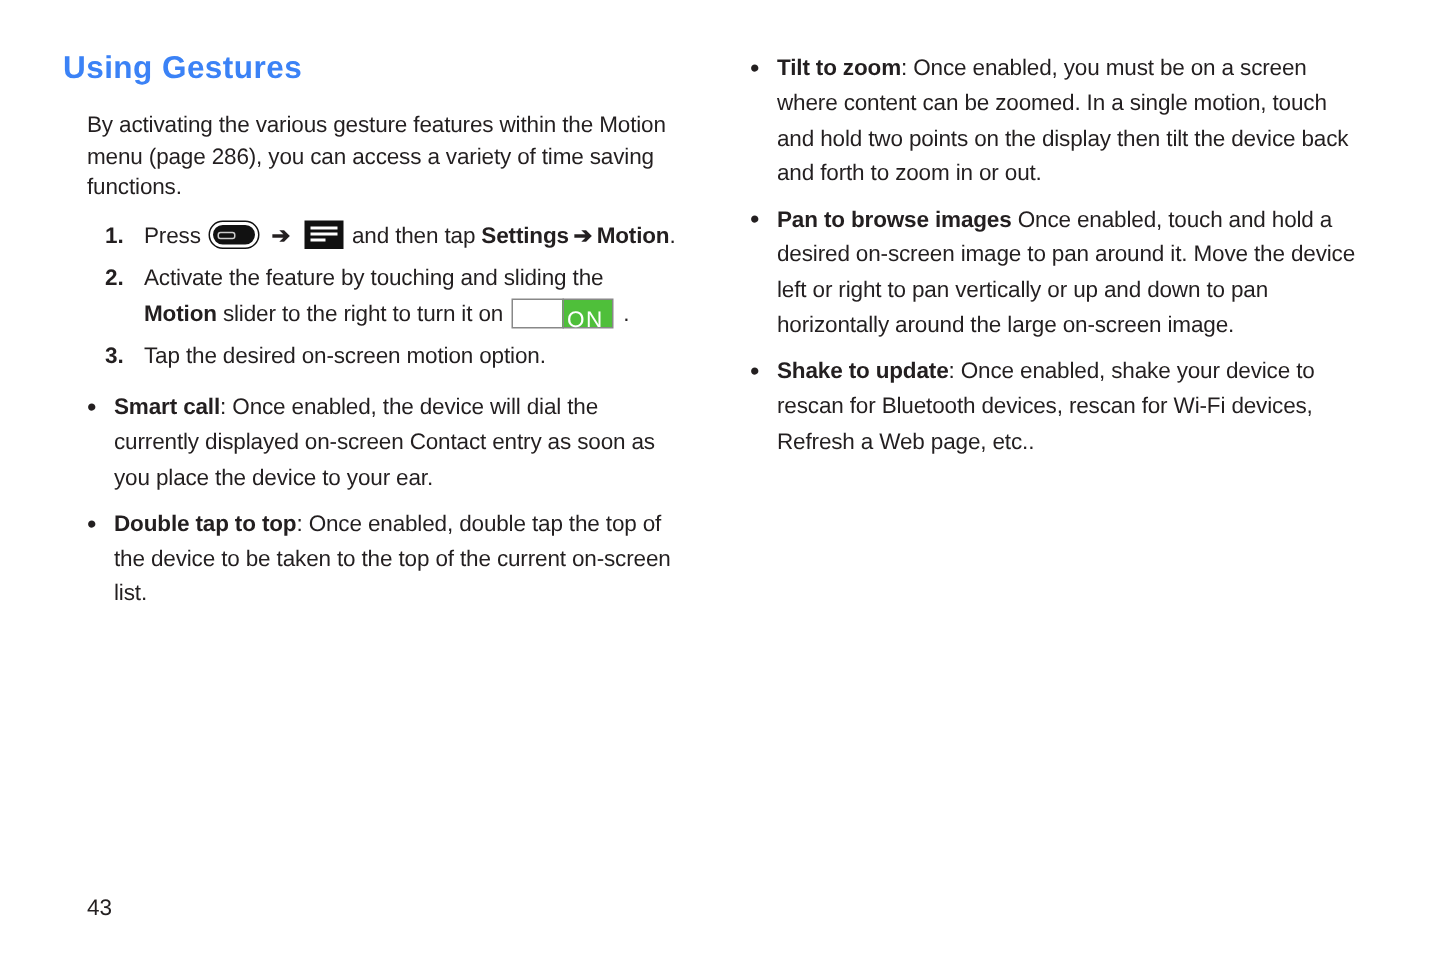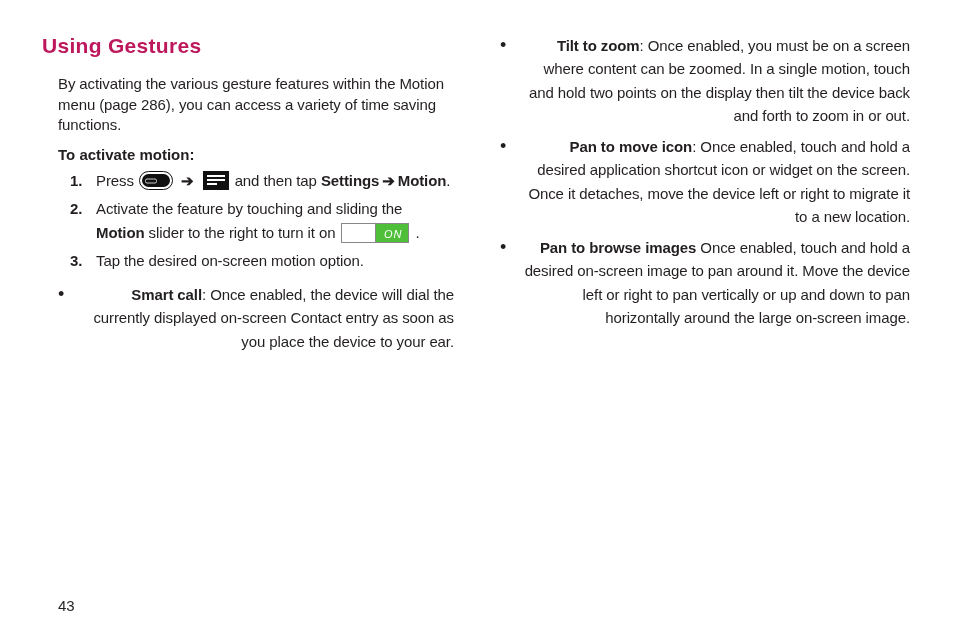--- a/index.html
+++ b/index.html
@@ -13,21 +13,21 @@
   .cols {
     display: flex;
     gap: 46px;
   }
   .col { flex: 1 1 50%; }
   h2.section {
     font-family: Arial, Helvetica, sans-serif;
     font-weight: 800;
     font-size: 21px;
     letter-spacing: 0.3px;
-    color: #be185d;
+    color: #3b82f6;
     margin-bottom: 6px;
     margin-left: -2px;
   }
   p.intro {
     line-height: 1.38;
     margin: 16px 0 10px 14px;
     font-stretch: condensed;
     letter-spacing: -0.1px;
   }
   .subhead {
@@ -52,21 +52,20 @@
   }
   ol.steps .body {
     flex: 1;
     font-stretch: condensed;
     letter-spacing: -0.1px;
   }
   .bold { font-weight: 700; }
   ul.bullets {
     list-style: none;
     margin-left: 14px;
-    text-align: right;
   }
   ul.bullets > li {
     position: relative;
     padding-left: 18px;
     line-height: 1.55;
     margin-bottom: 8px;
     font-stretch: condensed;
     letter-spacing: -0.1px;
   }
   ul.bullets > li::before {
@@ -134,40 +133,38 @@
   }
   .switch::before {
     content: "";
     position: absolute;
     left: 50%; top: -1px; bottom: -1px;
     width: 1px; background: #888;
   }
   .switch .on {
     position: absolute;
     right: 6px; top: 2px;
-    font-size: 11px;
+    font-size: 15px;
     color: #fff;
     letter-spacing: 1px;
-    font-style: italic;
   }
   .page-num {
     position: absolute;
     left: 58px;
     bottom: 22px;
     font-size: 15px;
   }
 </style>
 </head>
 <body>
 
 <div class="cols">
   <div class="col">
     <h2 class="section">Using Gestures</h2>
     <p class="intro">By activating the various gesture features within the Motion menu (page 286), you can access a variety of time saving functions.</p>
-    <p class="subhead">To activate motion:</p>
 
     <ol class="steps">
       <li>
         <span class="num">1.</span>
         <span class="body">
           <span>Press </span>
           <span class="pill"></span>
           <span class="arrow"> ➔ </span>
           <span class="menu-rect"></span>
           <span> and then tap </span><span class="bold">Settings</span><span class="arrow"> ➔ </span><span class="bold">Motion</span><span>.</span>
@@ -184,31 +181,34 @@
         <span class="num">3.</span>
         <span class="body">Tap the desired on-screen motion option.</span>
       </li>
     </ol>
 
 
     <ul class="bullets">
       <li>
         <span class="bold">Smart call</span><span>: Once enabled, the device will dial the currently displayed on-screen Contact entry as soon as you place the device to your ear.</span>
       </li>
+      <li>
+        <span class="bold">Double tap to top</span><span>: Once enabled, double tap the top of the device to be taken to the top of the current on-screen list.</span>
+      </li>
     </ul>
   </div>
 
   <div class="col">
     <ul class="bullets" style="margin-left:0">
       <li>
         <span class="bold">Tilt to zoom</span><span>: Once enabled, you must be on a screen where content can be zoomed. In a single motion, touch and hold two points on the display then tilt the device back and forth to zoom in or out.</span>
       </li>
       <li>
-        <span class="bold">Pan to move icon</span><span>: Once enabled, touch and hold a desired application shortcut icon or widget on the screen. Once it detaches, move the device left or right to migrate it to a new location.</span>
-      </li>
-      <li>
         <span class="bold">Pan to browse images</span><span> Once enabled, touch and hold a desired on-screen image to pan around it. Move the device left or right to pan vertically or up and down to pan horizontally around the large on-screen image.</span>
+      </li>
+      <li>
+        <span class="bold">Shake to update</span><span>: Once enabled, shake your device to rescan for Bluetooth devices, rescan for Wi-Fi devices, Refresh a Web page, etc..</span>
       </li>
     </ul>
   </div>
 </div>
 
 <div class="page-num">43</div>
 
 </body></html>

